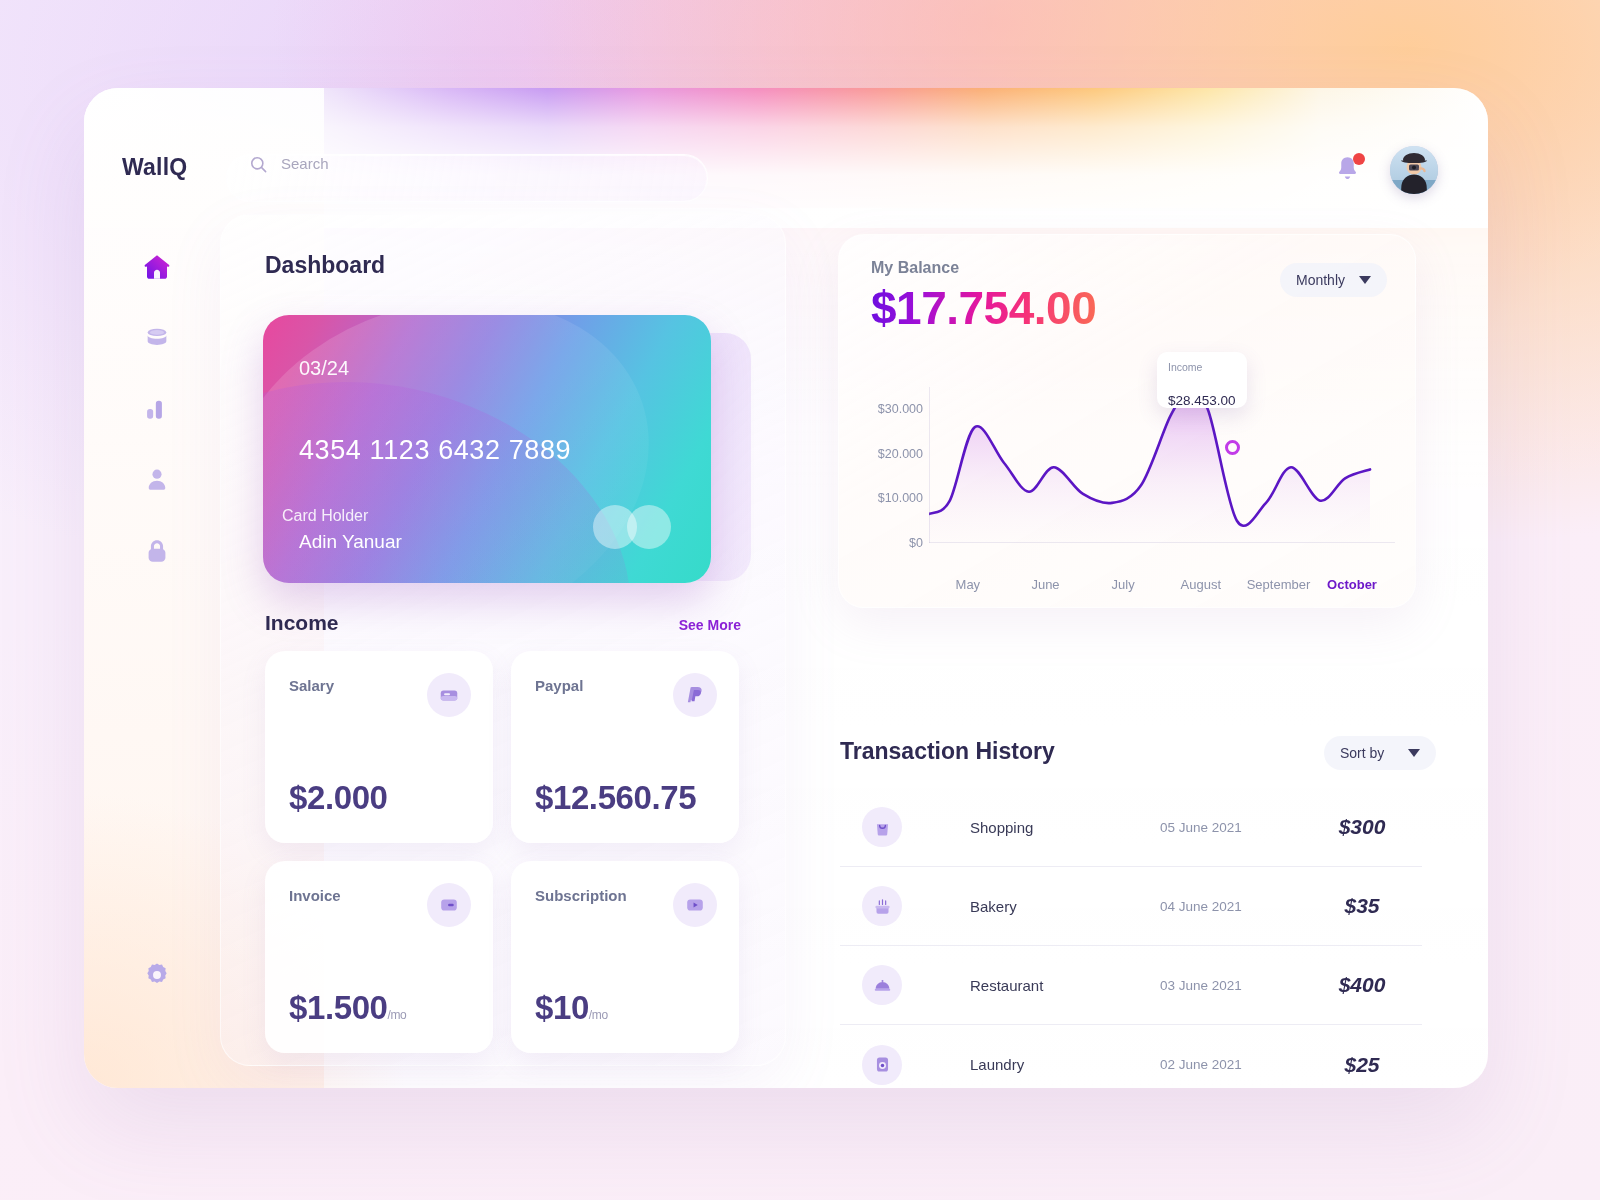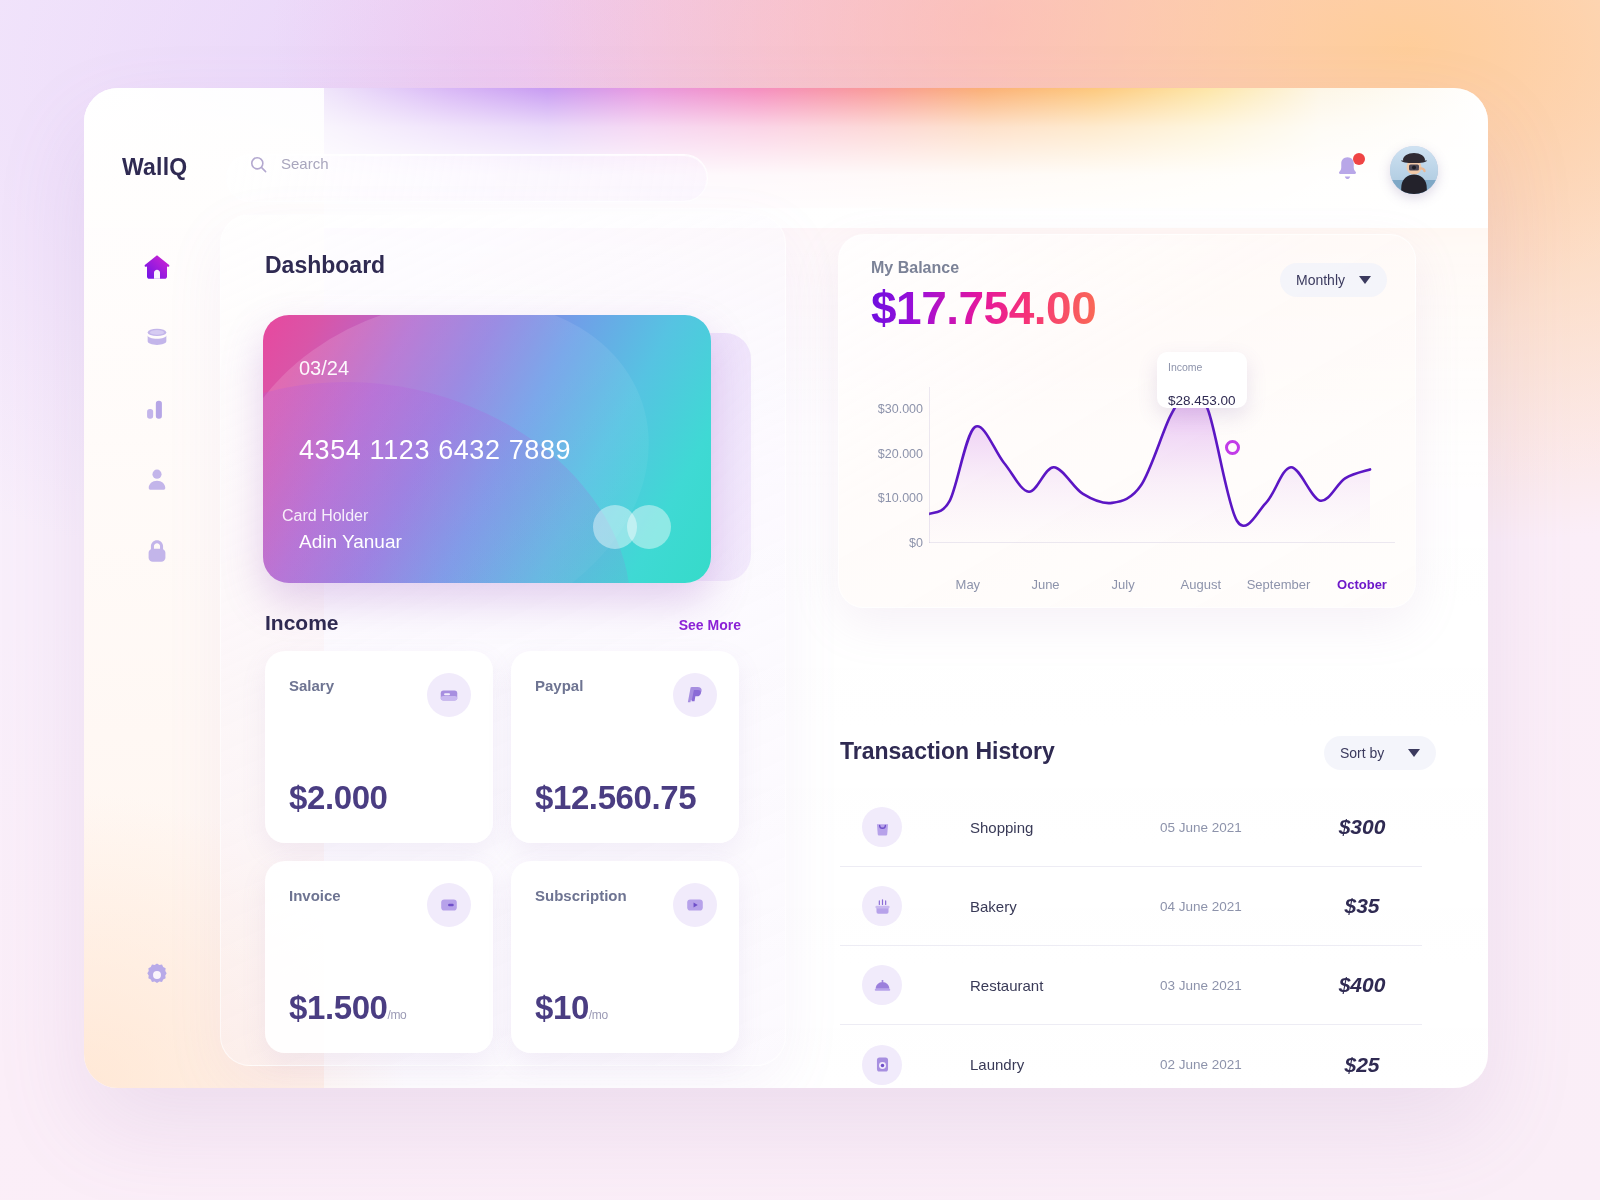--- a/index.html
+++ b/index.html
@@ -446,21 +446,21 @@
           </div>
           <div class="dot-marker"></div>
         </div>
 
         <div class="xlabels" id="xlabels">
             <div class="xtick" style="left: 38.8333px;">May</div>
             <div class="xtick" style="left: 116.5px;">June</div>
             <div class="xtick" style="left: 194.167px;">July</div>
             <div class="xtick" style="left: 271.833px;">August</div>
             <div class="xtick" style="left: 349.5px;">September</div>
-            <div class="xtick active" style="left: 433px;">October</div>
+            <div class="xtick active" style="left: 423px;">October</div>
           </div>
       </div>
     </div>
 
     <div class="tx-title">Transaction History</div>
     <div class="sort-btn">
       <span>Sort by</span>
       <span class="caret"></span>
     </div>
 

